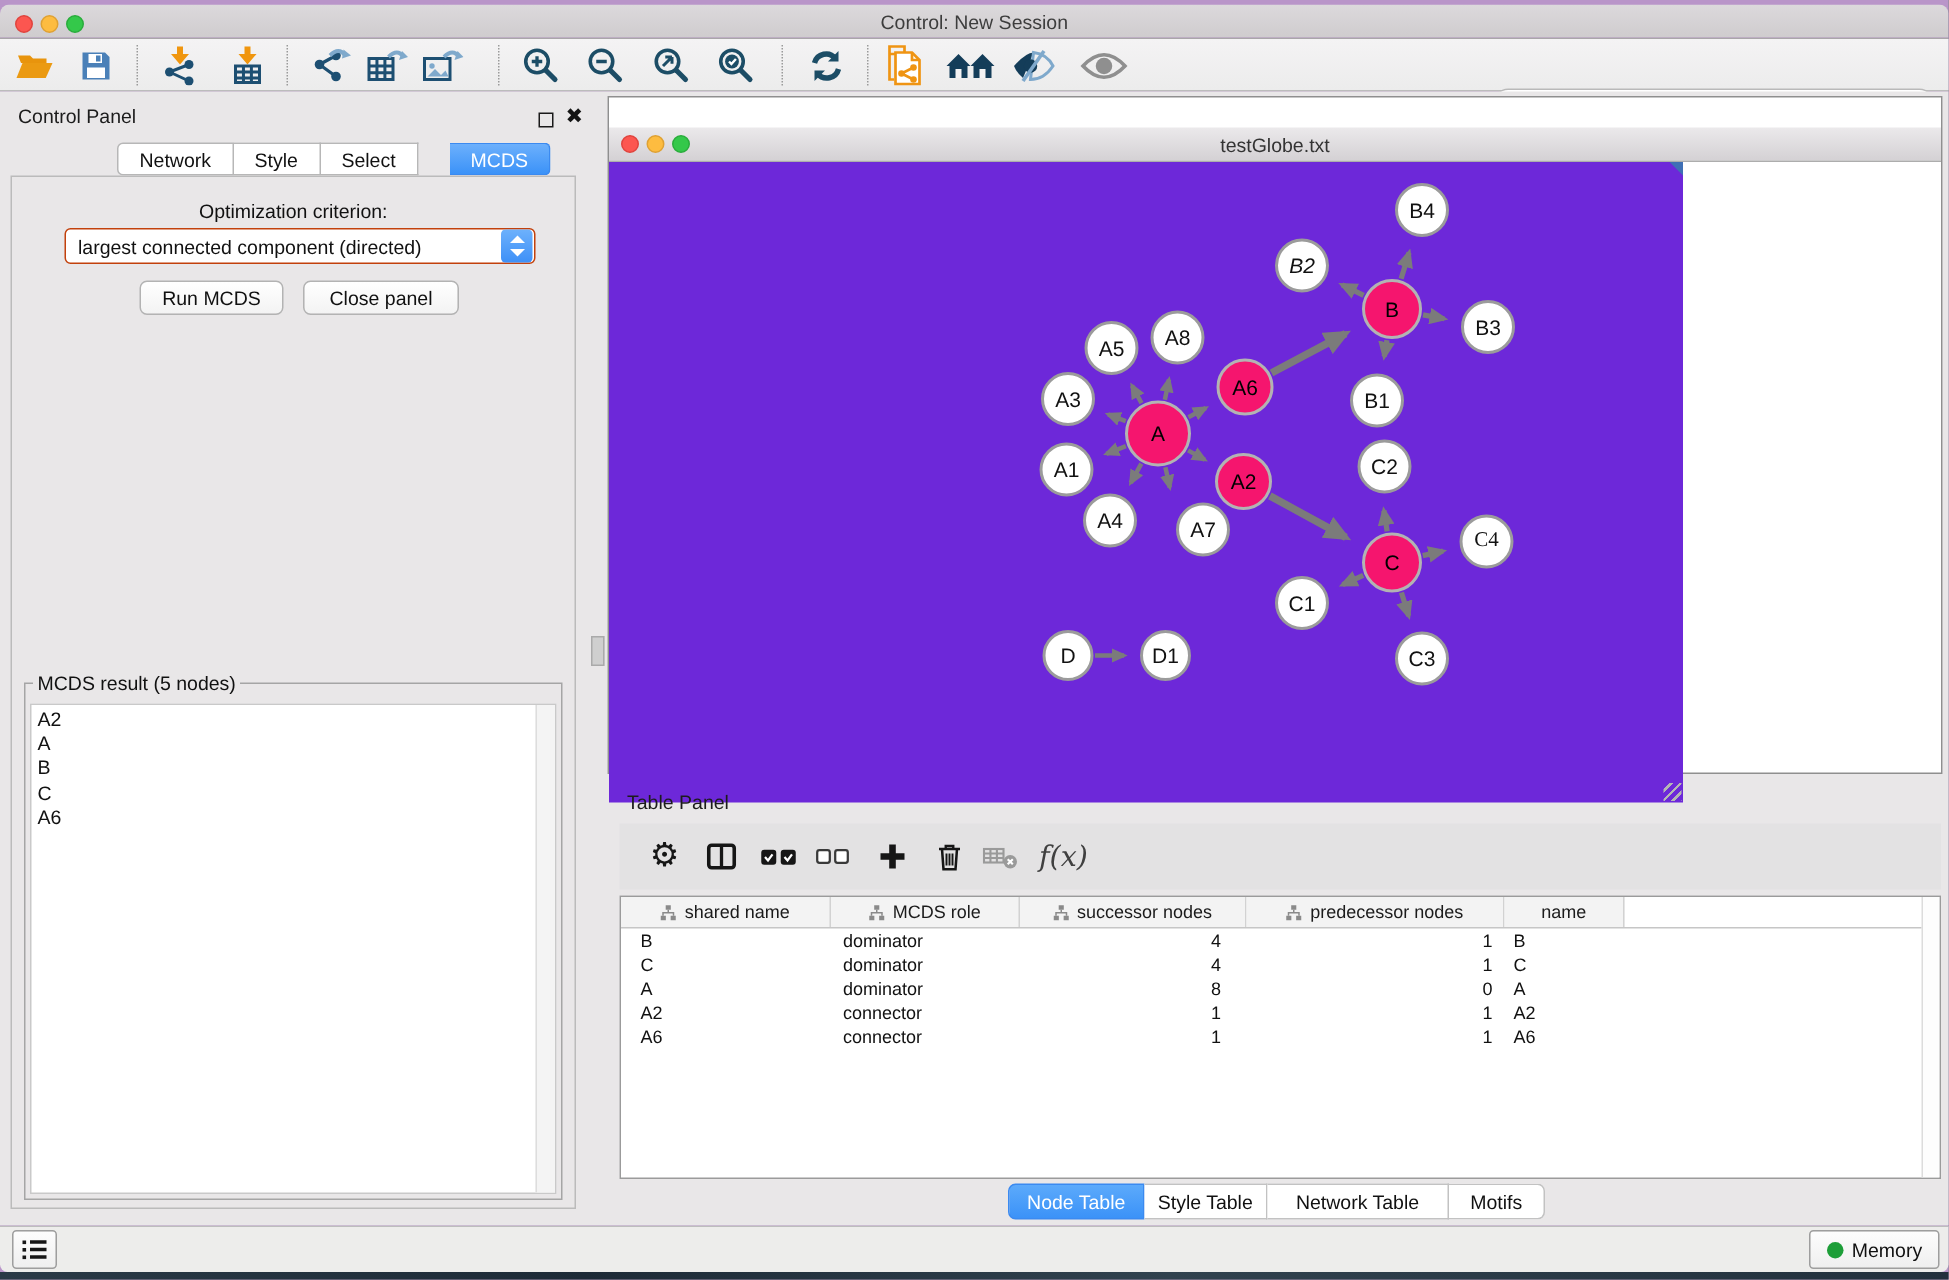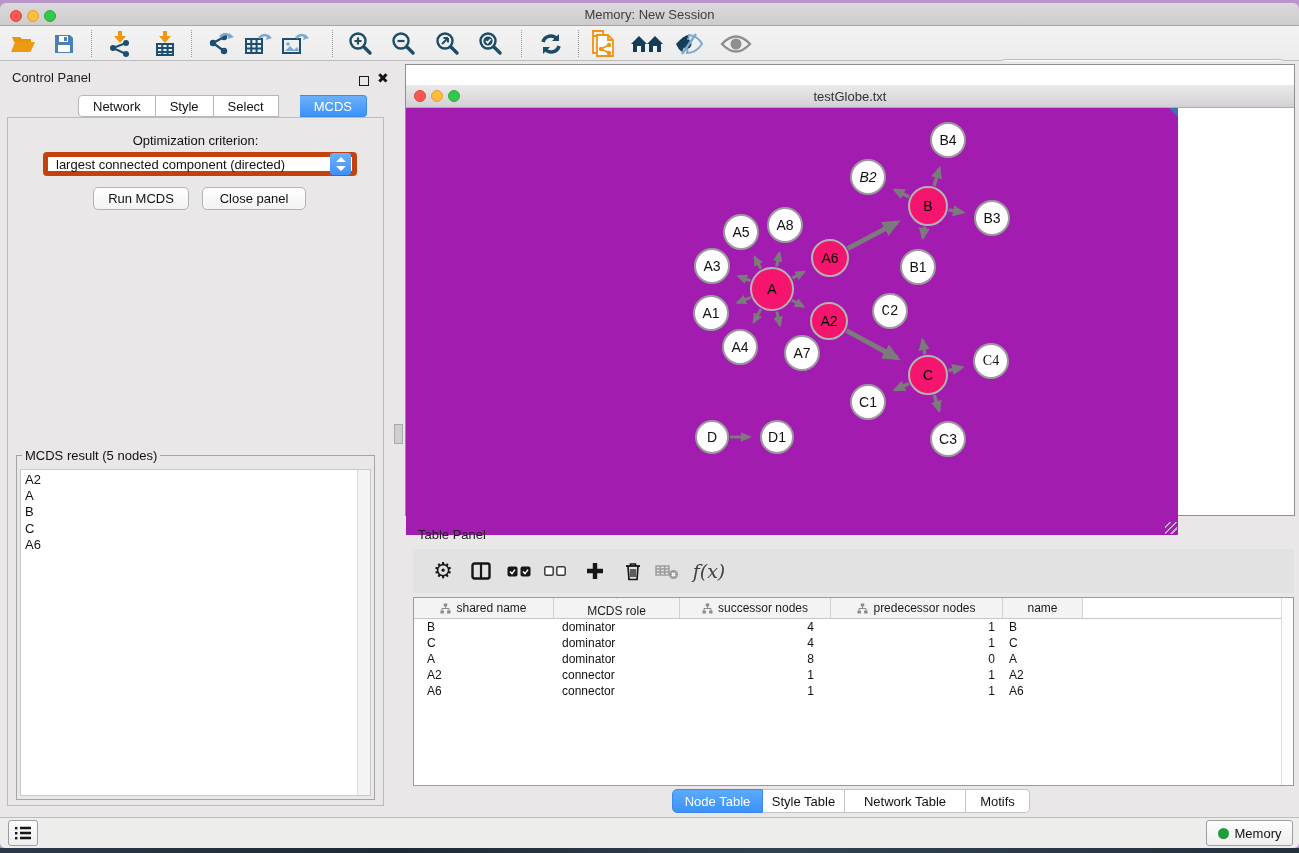--- a/index.html
+++ b/index.html
@@ -43,21 +43,21 @@
   .cp-tab { height:22px; padding:0 14px; background:#fff; border:1px solid #b7b7b7; border-left:none;
     font-size:13px; color:#111; display:flex; align-items:center; }
   .cp-tab:first-child { border-left:1px solid #b7b7b7; border-radius:4px 0 0 4px; }
   .cp-tab.last { border-radius:0 4px 4px 0;margin-left:21px; }
   .cp-tab.active { background:linear-gradient(#6cb0fc,#3b92f8); border-color:#3b8af0; color:#fff; }
 
   .cp-content { position:absolute; left:7px; top:56px; width:377px; height:689px;
     border:1px solid #bbb; background:#e9e7e8; }
   .opt-label { position:absolute; left:0; top:15px; width:100%; text-align:center; font-size:13px; color:#111; }
   .dropdown { position:absolute; left:35px; top:34px; width:314px; height:24px; background:#fff;
-    border:5px solid #c2410c; border-radius:4px; display:flex; align-items:center; }
+    border:1px solid #c2410c; border-radius:4px; display:flex; align-items:center; }
   .dropdown .dd-text { flex:1; font-size:13px; padding-left:8px; color:#111; }
   .dd-stepper { width:21px; height:22px; border-radius:3px; margin-right:1px;
     background:linear-gradient(#6db1fc,#3e90f7); position:relative; }
   .dd-stepper i { position:absolute; left:5.5px; width:0; height:0; border-left:5px solid transparent; border-right:5px solid transparent; }
   .dd-stepper i.up { top:4px; border-bottom:5px solid #fff; }
   .dd-stepper i.dn { bottom:4px; border-top:5px solid #fff; }
   .cp-btn { position:absolute; top:69px; height:23px; background:linear-gradient(#fff,#f3f3f3);
     border:1px solid #b3b3b3; border-radius:5px; font-size:13px; color:#111;
     display:flex; align-items:center; justify-content:center; }
   .btn-run { left:85px; width:96px; }
@@ -76,21 +76,21 @@
     background:#cfcfcf; border:1px solid #aaa; }
 
   
   .netframe { position:absolute; left:405px; top:3px; width:890px; height:452px;
     border:1px solid #8f8f8f; background:#fff; }
   .net-titlebar { position:relative; height:23px; background:linear-gradient(#ebe9eb,#d4d1d4);
     border-bottom:1px solid #adadad;margin-top:20px; }
   .net-titlebar .tl { top:5px; }
   .net-titlebar .tl.red { left:8px; } .net-titlebar .tl.yel { left:25px; } .net-titlebar .tl.grn { left:42px; }
   .net-title { position:absolute; top:4px; width:100%; text-align:center; font-size:13px; color:#333; }
-  .net-canvas { position:relative; width:772px; height:427px; background:#a21caf; overflow:hidden; }
+  .net-canvas { position:relative; width:716px; height:427px; background:#6d28d9; overflow:hidden; }
   .net-corner { position:absolute; right:0; top:0; width:0; height:0;
     border-top:9px solid #3f6fb5; border-left:9px solid transparent; }
   .net-grip { position:absolute; right:1px; bottom:1px; width:12px; height:12px;
     background:repeating-linear-gradient(135deg, transparent 0 3px, #b5b5b5 3px 4.5px); }
   .gnode { position:absolute; border-radius:50%; display:flex; align-items:center; justify-content:center;
     font-size:14px; color:#111; }
   .gnode.white { background:#fff; border:2px solid #9b9b9b; }
   .gnode.pink { background:#f5156e; border:2px solid #b3b3b3; color:#000; }
 
   
@@ -131,21 +131,21 @@
 </style>
 </head>
 <body>
 
 <div class="app">
 
   <div class="titlebar">
     <div class="tl red"></div>
     <div class="tl yel"></div>
     <div class="tl grn"></div>
-    <div class="win-title">Memory: New Session</div>
+    <div class="win-title">Control: New Session</div>
   </div>
 
   <div class="toolbar">
     <div class="tbtn" style="left:6px">
       <svg width="26" height="24" viewBox="0 0 26 24">
         <path d="M2 5h8l2 2h9v3H4z" fill="#e8940d"></path>
         <path d="M1 20 L5 10h20l-4.5 10z" fill="#eb9a12"></path>
       </svg>
     </div>
     <div class="tbtn" style="left:47px">
@@ -367,21 +367,21 @@
       <div class="gnode white" style="left: 524px; top: 14px; height: 36px; width: 36px;">B4</div>
           <div class="gnode white" style="left: 444px; top: 51px; height: 36px; width: 36px; font-style: italic;">B2</div>
           <div class="gnode pink" style="left: 502px; top: 78px; height: 40px; width: 40px;">B</div>
           <div class="gnode white" style="left: 568px; top: 92px; height: 36px; width: 36px;">B3</div>
           <div class="gnode white" style="left: 317px; top: 106px; height: 36px; width: 36px;">A5</div>
           <div class="gnode white" style="left: 361px; top: 99px; height: 36px; width: 36px;">A8</div>
           <div class="gnode pink" style="left: 405px; top: 131px; height: 38px; width: 38px;">A6</div>
           <div class="gnode white" style="left: 288px; top: 140px; height: 36px; width: 36px;">A3</div>
           <div class="gnode white" style="left: 494px; top: 141px; height: 36px; width: 36px;">B1</div>
           <div class="gnode pink" style="left: 344px; top: 159px; height: 44px; width: 44px;">A</div>
-          <div class="gnode white" style="left: 466px; top: 185px; height: 36px; width: 36px; font-family: Liberation Mono, monospace;">C2</div>
+          <div class="gnode white" style="left: 499px; top: 185px; height: 36px; width: 36px;">C2</div>
           <div class="gnode white" style="left: 287px; top: 187px; height: 36px; width: 36px;">A1</div>
           <div class="gnode pink" style="left: 404px; top: 194px; height: 38px; width: 38px;">A2</div>
           <div class="gnode white" style="left: 316px; top: 221px; height: 36px; width: 36px;">A4</div>
           <div class="gnode white" style="left: 378px; top: 227px; height: 36px; width: 36px;">A7</div>
           <div class="gnode white" style="left: 567px; top: 235px; height: 36px; width: 36px; font-family: Liberation Serif, serif;">C4</div>
           <div class="gnode pink" style="left: 502px; top: 247px; height: 40px; width: 40px;">C</div>
           <div class="gnode white" style="left: 444px; top: 276px; height: 36px; width: 36px;">C1</div>
           <div class="gnode white" style="left: 524px; top: 313px; height: 36px; width: 36px;">C3</div>
           <div class="gnode white" style="left: 289px; top: 312px; height: 34px; width: 34px;">D</div>
           <div class="gnode white" style="left: 354px; top: 312px; height: 34px; width: 34px;">D1</div>
@@ -447,21 +447,21 @@
         <div class="thead" id="thead">
             <div class="th" style="width: 140px;">
               <svg width="11" height="11" viewBox="0 0 11 11">
                 <rect x="3.8" y="0.5" width="3.4" height="3" fill="#8a8a8a"></rect>
                 <path d="M5.5 3.5v2 M2 7.5 V5.5 h7 v2" stroke="#8a8a8a" fill="none"></path>
                 <rect x="0.5" y="7.5" width="3.4" height="3" fill="#8a8a8a"></rect>
                 <rect x="7.1" y="7.5" width="3.4" height="3" fill="#8a8a8a"></rect>
               </svg>
               <span>shared name</span>
             </div>
-            <div class="th" style="width: 126px; flex-direction: column;">
+            <div class="th" style="width: 126px;">
               <svg width="11" height="11" viewBox="0 0 11 11">
                 <rect x="3.8" y="0.5" width="3.4" height="3" fill="#8a8a8a"></rect>
                 <path d="M5.5 3.5v2 M2 7.5 V5.5 h7 v2" stroke="#8a8a8a" fill="none"></path>
                 <rect x="0.5" y="7.5" width="3.4" height="3" fill="#8a8a8a"></rect>
                 <rect x="7.1" y="7.5" width="3.4" height="3" fill="#8a8a8a"></rect>
               </svg>
               <span>MCDS role</span>
             </div>
             <div class="th" style="width: 151px;">
               <svg width="11" height="11" viewBox="0 0 11 11">

